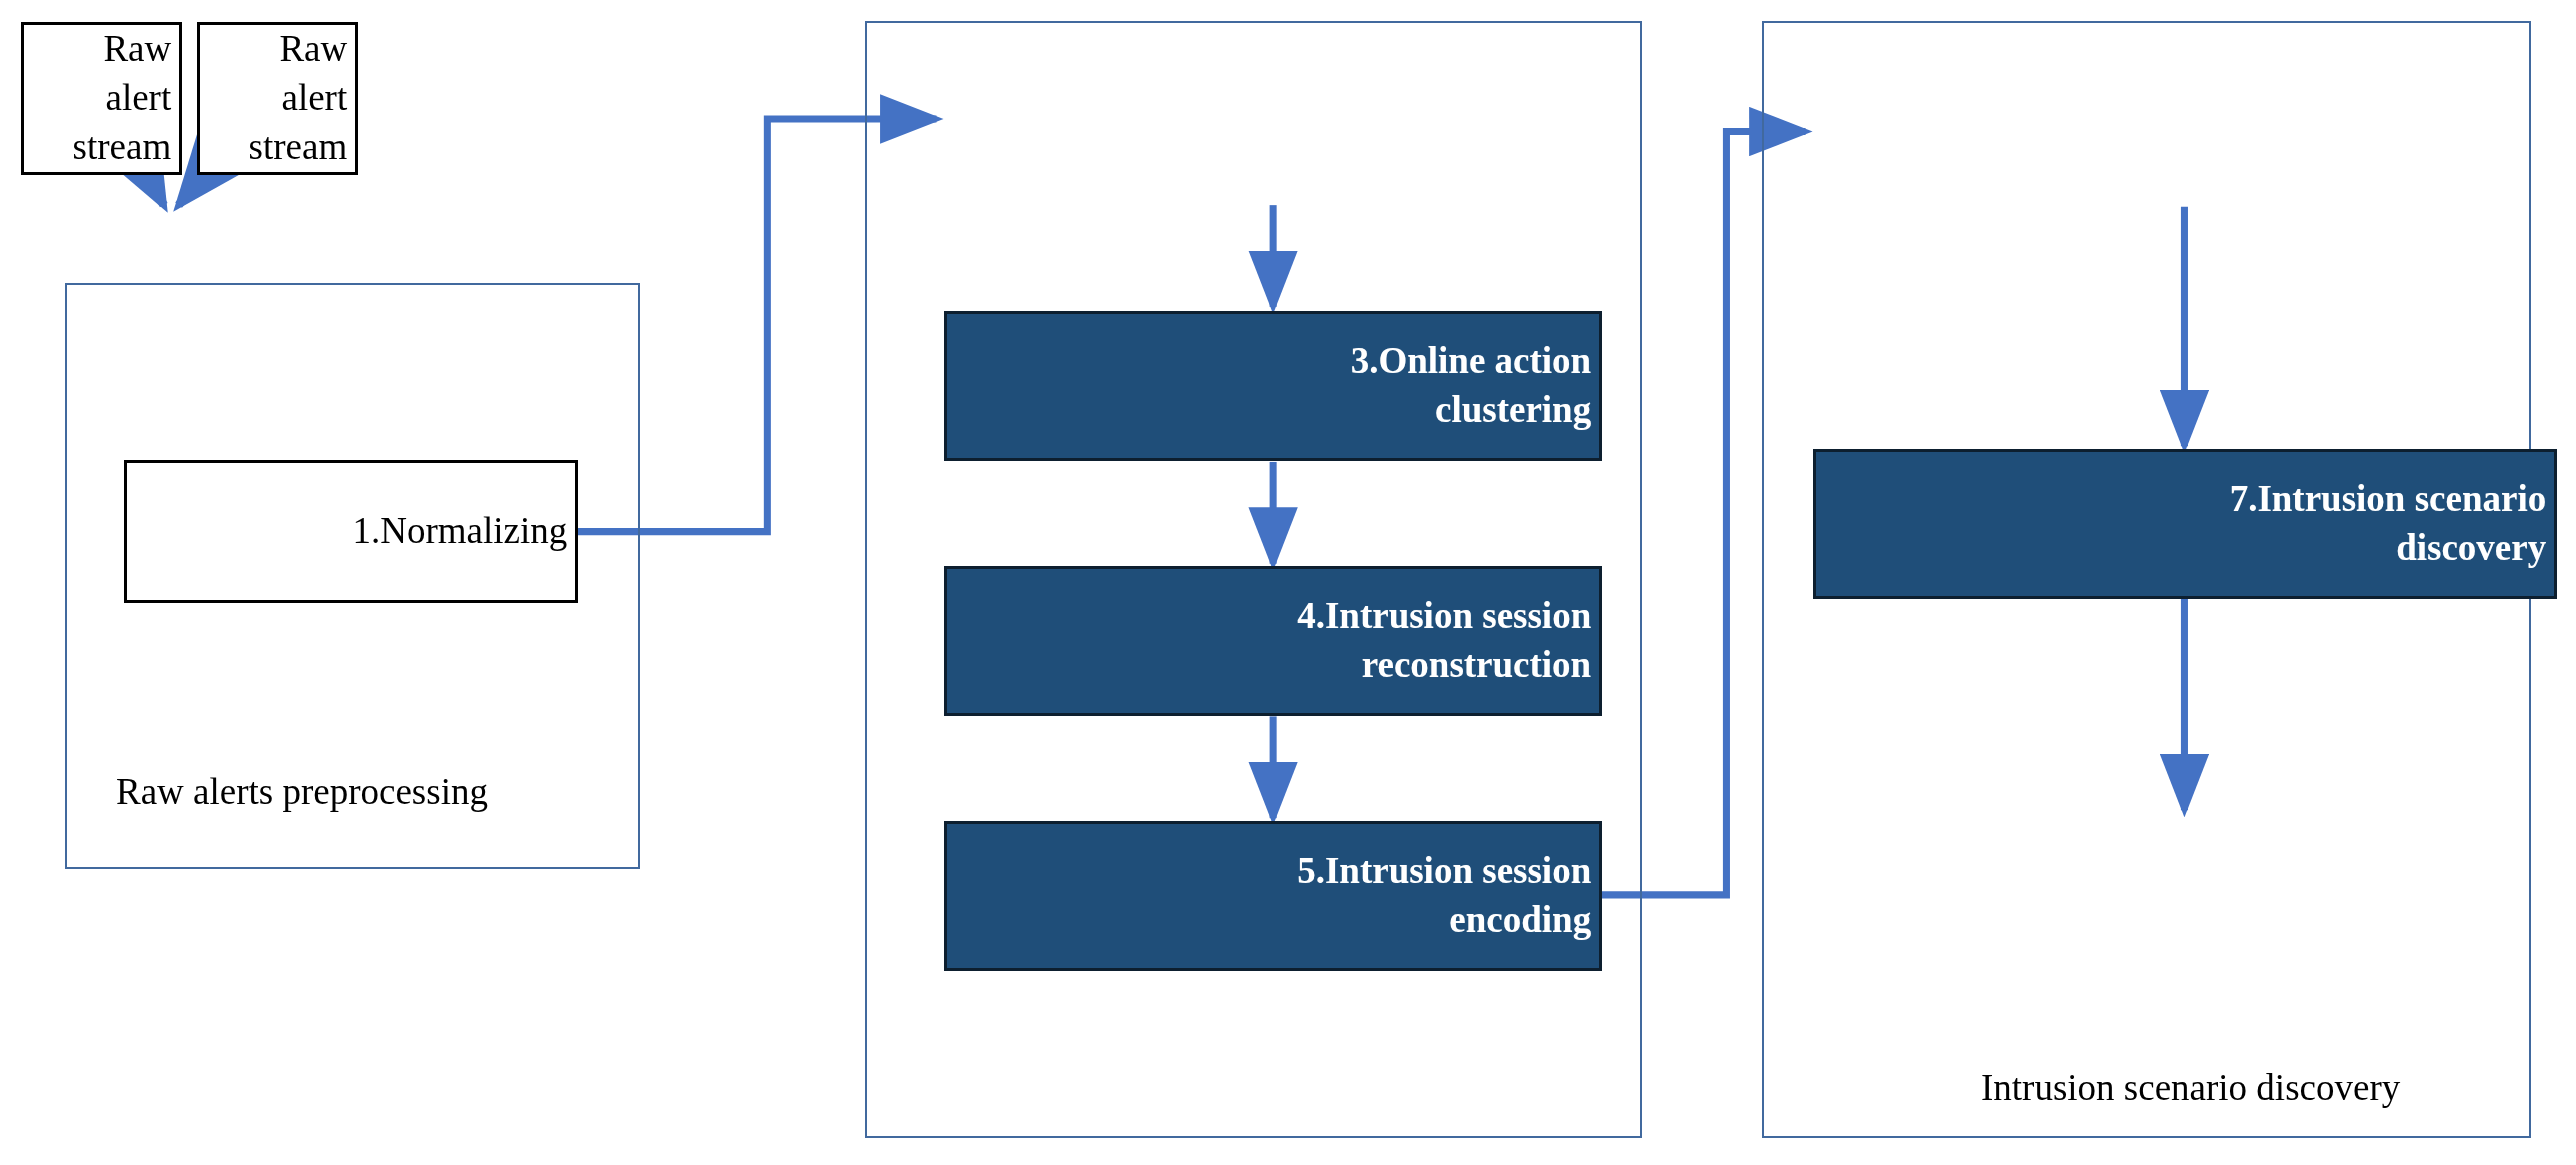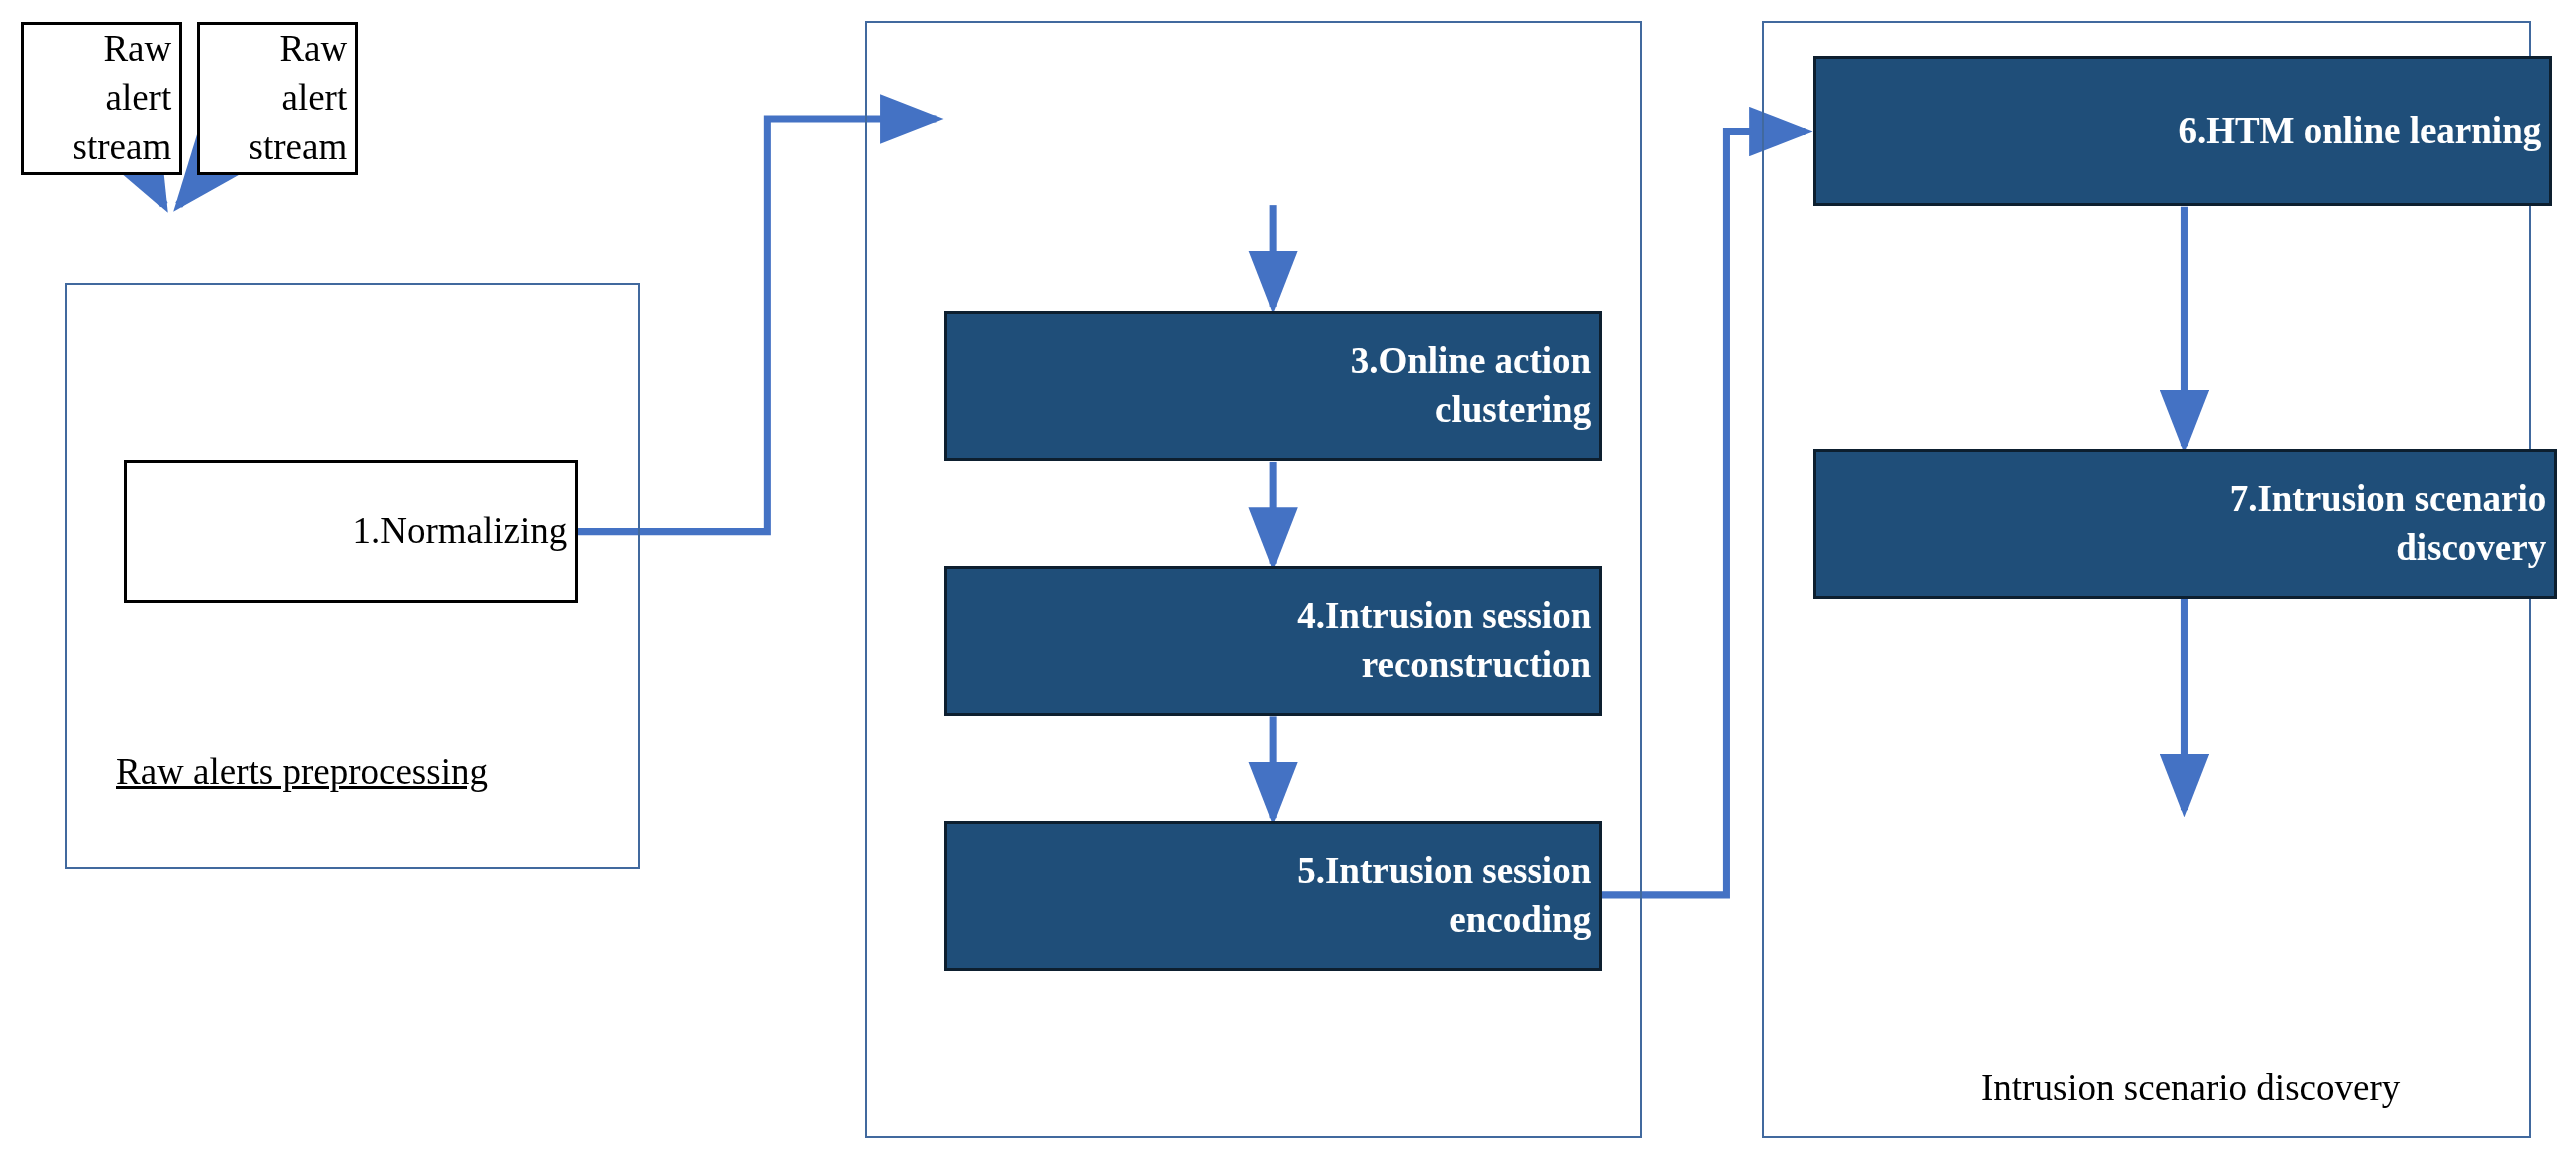--- a/index.html
+++ b/index.html
@@ -99,21 +99,21 @@
     <g>
       <line x1="2790" y1="264" x2="2790" y2="570" stroke="#4472c4" stroke-width="9" marker-end="url(#ahb)"></line>
     </g>
 
     <g>
       <line x1="2790" y1="765" x2="2790" y2="1035" stroke="#4472c4" stroke-width="9" marker-end="url(#ahb)"></line>
     </g>
   </svg>
 
   <div class="group" style="left:65px;top:283px;width:575px;height:586px;"></div>
-  <div class="group-label" style="left:116px;top:752px;width:470px;text-decoration:underline;">Raw alerts preprocessing</div>
+  <div class="group-label" style="left:116px;top:772px;width:470px;">Raw alerts preprocessing</div>
 
   <div class="group" style="left:865px;top:21px;width:777px;height:1117px;"></div>
 
   <div class="group" style="left:1762px;top:21px;width:769px;height:1117px;"></div>
   <div class="group-label" style="left:1981px;top:1068px;width:548px;">Intrusion scenario discovery</div>
 
   <div class="node" style="left:21px;top:22px;width:161px;height:153px;">
     <span style="white-space:pre-line;">Raw alert
 stream</span>
   </div>
@@ -136,23 +136,20 @@
   <div class="node filled" style="left:944px;top:566px;width:658px;height:150px;padding-left:24px;">
     <span style="white-space:pre-line;">4.Intrusion session
 reconstruction</span>
   </div>
 
   <div class="node filled" style="left:944px;top:821px;width:658px;height:150px;">
     <span style="white-space:pre-line;">5.Intrusion session
 encoding</span>
   </div>
 
-  <div class="node filled" style="left:1813px;top:56px;width:744px;height:150px;max-width:739px;">
-    <span style="white-space:pre-line;">6.HTM online learning</span>
-  </div>
 
   <div class="node filled" style="left:1813px;top:449px;width:744px;height:150px;">
     <span style="white-space:pre-line;">7.Intrusion scenario
 discovery</span>
   </div>
 
 
 </div>
 
 

